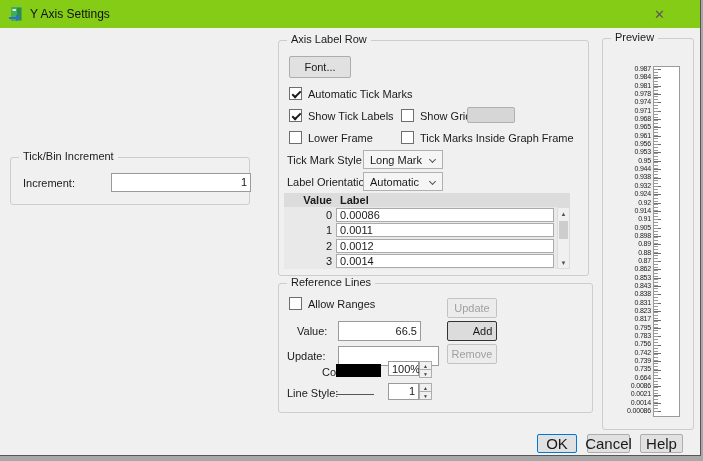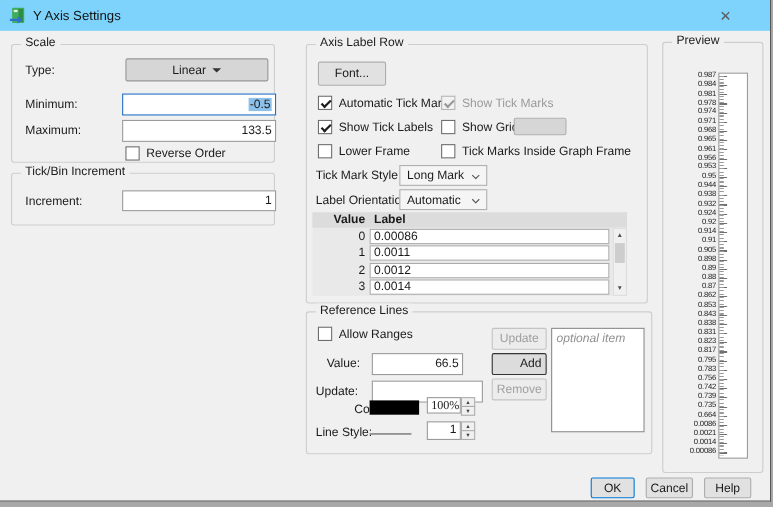--- a/index.html
+++ b/index.html
@@ -1,21 +1,21 @@
 <!DOCTYPE html>
 <html><head>
 <meta charset="utf-8">
 <style>
   * { margin:0; padding:0; box-sizing:border-box; }
   html,body { width:703px; height:461px; }
   body { font-family:"Liberation Sans", sans-serif; font-size:11px; color:#1a1a1a; background:#a8a8a8; position:relative; overflow:hidden; }
   .window { position:absolute; left:0; top:0; width:701px; height:456px; background:#f0f0f0;
             border-right:1px solid #565656; border-bottom:1px solid #565656; }
   
-  .titlebar { position:absolute; left:0; top:0; width:100%; height:28px; background:#7dd3fc; }
+  .titlebar { position:absolute; left:0; top:0; width:100%; height:28px; background:#84cc16; }
   .title-icon { position:absolute; left:8px; top:6px; width:16px; height:16px; }
   .title-text { position:absolute; left:30px; top:7px; font-size:12px; color:#111; }
   .close-btn { position:absolute; right:18px; top:0; width:45px; height:28px; display:flex; align-items:center; justify-content:center; color:#5a5a5a; font-size:13px; cursor:pointer; }
   
   .group { position:absolute; border:1px solid #cdcdcd; border-radius:3px; }
   .group > .legend { position:absolute; top:-8px; left:8px; background:#f0f0f0; padding:0 4px; color:#1a1a1a; }
   
   .field { position:absolute; background:#fff; border:1px solid #9a9a9a; height:20px; line-height:18px;
            padding:0 3px; text-align:right; overflow:hidden; }
   .field.focused { border:1px solid #1f6fc0; }
@@ -66,75 +66,53 @@
   .listbox { position:absolute; background:#fff; border:1px solid #8a8a8a; padding:3px 4px; color:#909090; font-style:italic; }
   
   .prev-rows { position:absolute; display:flex; flex-direction:column; }
   .prev-row { height:8.35px; line-height:8.3px; font-size:7px; text-align:right; width:46px; color:#222; letter-spacing:-0.2px; }
   .axisbox { position:absolute; background:#fff; border:1px solid #9a9a9a; }
   .axisbox .minor { position:absolute; left:0; top:2px; bottom:2px; width:4px;
       background:repeating-linear-gradient(to bottom, #9a9a9a 0 1px, transparent 1px 3px); }
   .axisbox .major { position:absolute; left:0; top:2px; bottom:2px; width:7px;
       background:repeating-linear-gradient(to bottom, #707070 0 1px, transparent 1px 8.35px); }
   .gridbtn { position:absolute; background:#d6d6d6; border:1px solid #b0b0b0; border-radius:2px; cursor:pointer; }
-  .footer-btn { font-size:11px; }
+  .footer-btn { font-size:15px; }
 </style>
 </head>
 <body>
 
 <div class="window">
 
   <div class="titlebar">
     <svg class="title-icon" viewBox="0 0 16 16">
       <rect x="3" y="1" width="11" height="14" rx="1" fill="#3fae5a"></rect>
       <rect x="9" y="2" width="4" height="12" fill="#2e8c46"></rect>
       <rect x="4.5" y="3" width="3.5" height="2" fill="#ffffff" opacity="0.85"></rect>
       <path d="M1 11 L8 11 L8 8.5 L12 12 L8 15.5 L8 13 L1 13 Z" fill="#2f6fd0"></path>
     </svg>
     <span class="title-text">Y Axis Settings</span>
     <div class="close-btn">✕</div>
   </div>
 
-  <div class="group" style="left:10px; top:40px; width:240px; height:108px;">
-    <span class="legend">Scale</span>
-    <span class="lbl" style="left:12px; top:17px;">Type:</span>
-    <div class="dropbtn" style="left:103px; top:12px; width:130px; height:21px;">
-      <span>Linear</span>
-      <span class="tri"></span>
-    </div>
-    <span class="lbl" style="left:12px; top:48px;">Minimum:</span>
-    <div class="field focused" style="left:100px; top:44px; width:140px;">
-      <span class="sel">-0.5</span>
-    </div>
-    <span class="lbl" style="left:12px; top:72px;">Maximum:</span>
-    <div class="field" style="left:100px; top:68px; width:140px;">133.5</div>
-    <div class="cb" style="left:103px; top:92px;">
-      <span class="box"></span>
-      <span class="cb-lbl">Reverse Order</span>
-    </div>
-  </div>
 
   <div class="group" style="left:10px; top:157px; width:240px; height:48px;text-decoration:underline;">
     <span class="legend">Tick/Bin Increment</span>
     <span class="lbl" style="left:12px; top:19px;">Increment:</span>
     <div class="field" style="left:100px; top:15px; width:140px; height:19px; line-height:17px;">1</div>
   </div>
 
   <div class="group" style="left:278px; top:40px; width:311px; height:236px;">
     <span class="legend">Axis Label Row</span>
 
     <div class="btn" style="left:10px; top:15px; width:62px; height:22px;">Font...</div>
 
     <div class="cb checked" style="left:10px; top:46px;">
       <span class="box"></span>
       <span class="cb-lbl">Automatic Tick Marks</span>
-    </div>
-    <div class="cb checked disabled" style="left:122px; top:46px;">
-      <span class="box"></span>
-      <span class="cb-lbl">Show Tick Marks</span>
     </div>
     <div class="cb checked" style="left:10px; top:68px;">
       <span class="box"></span>
       <span class="cb-lbl">Show Tick Labels</span>
     </div>
     <div class="cb" style="left:122px; top:68px;">
       <span class="box"></span>
       <span class="cb-lbl">Show Grid</span>
     </div>
     <div class="gridbtn" style="left:188px; top:66px; width:48px; height:16px;"></div>
@@ -202,39 +180,38 @@
     </div>
 
     <span class="lbl" style="left:18px; top:41px;">Value:</span>
     <div class="field" style="left:59px; top:37px; width:83px;">66.5</div>
 
     <span class="lbl" style="left:8px; top:66px;">Update:</span>
     <div class="field" style="left:59px; top:62px; width:101px;"></div>
 
     <span class="lbl" style="left:8px; top:82px;margin-left:35px;">Color:</span>
     <div class="swatch" style="left: 57px; top: 80px; width: 45px; height: 13px; background: rgb(0, 0, 0);"></div>
-    <div class="spinbox" style="left:109px; top:77px; width:31px; height:15px;font-family:Liberation Serif, serif;">100%</div>
+    <div class="spinbox" style="left:109px; top:77px; width:31px; height:15px;">100%</div>
     <div class="spin" style="left:140px; top:77px; height:17px;">
       <span class="s up">▲</span>
       <span class="s dn">▼</span>
     </div>
 
     <span class="lbl" style="left:8px; top:103px;">Line Style:</span>
     <span class="line-sample" style="left:57px; top:110px; width:38px;"></span>
     <div class="spinbox" style="left:109px; top:99px; width:31px; height:17px;">1</div>
     <div class="spin" style="left:140px; top:99px; height:17px;">
       <span class="s up">▲</span>
       <span class="s dn">▼</span>
     </div>
 
     <div class="btn disabled" style="left:168px; top:14px; width:50px; height:20px;">Update</div>
     <div class="btn active" style="left:168px; top:37px; width:50px; height:20px;padding-left:21px;">Add</div>
     <div class="btn disabled" style="left:168px; top:60px; width:50px; height:20px;">Remove</div>
 
-    <div class="listbox" style="left:222px; top:14px; width:85px; height:95px;">optional item</div>
   </div>
 
   <div class="group" style="left:602px; top:38px; width:92px; height:392px;">
     <span class="legend">Preview</span>
     <div class="prev-rows" style="left:2px; top:26px;">
 
         <div class="prev-row">0.987</div>
 
         <div class="prev-row">0.984</div>
 

